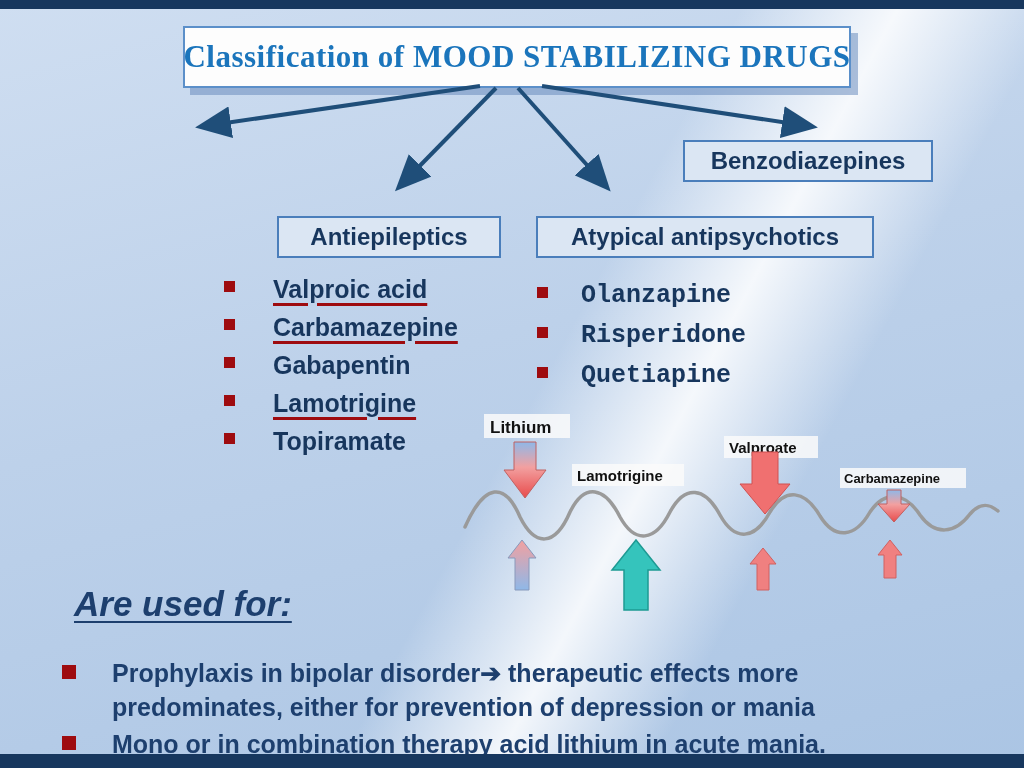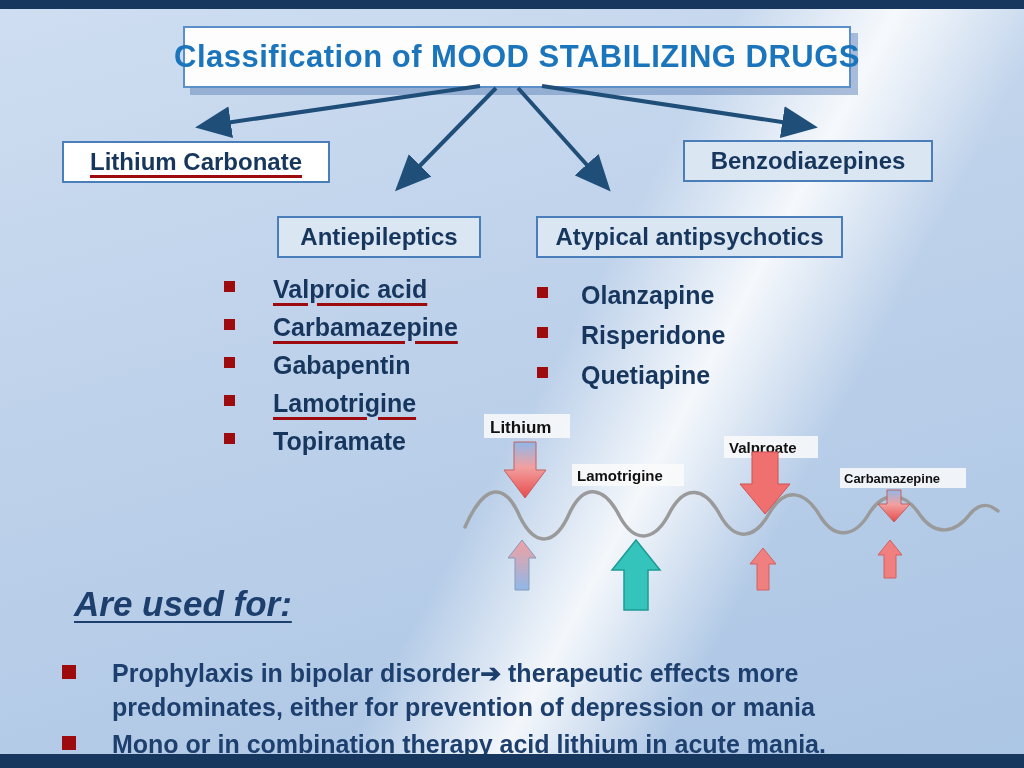--- a/index.html
+++ b/index.html
@@ -16,46 +16,46 @@
   .edge-bar.top{top:0;height:9px;}
   .edge-bar.bottom{bottom:0;height:14px;}
 
   .title-box{
     position:absolute;left:183px;top:26px;width:664px;height:58px;
     background:#fdfdfd;border:2px solid #5b8fc9;
     box-shadow:7px 7px 0 rgba(105,140,190,.55);
     display:flex;align-items:center;justify-content:center;
   }
   .title-text{
-    font-family:Liberation Sans, sans-serif;font-weight:bold;font-size:31px;
+    font-family:Liberation Serif, serif;font-weight:bold;font-size:31px;
     color:#1b75bc;letter-spacing:.5px;white-space:nowrap;
   }
 
   .fan-arrows{position:absolute;left:0;top:82px;width:1024px;height:120px;}
 
   .cat-box{
     position:absolute;height:42px;border:2px solid #4a7ebb;
     display:flex;align-items:center;justify-content:center;
     font-weight:bold;color:#17365d;font-size:24px;box-sizing:border-box;
   }
   .cat-lithium{left:62px;top:141px;width:268px;background:#ffffff;}
   .cat-benzo{left:683px;top:140px;width:250px;background:#dbe6f3;}
-  .cat-antiep{left:277px;top:216px;width:204px;background:#dbe6f3;}
-  .cat-atyp{left:536px;top:216px;width:307px;background:#dbe6f3;}
+  .cat-antiep{left:277px;top:216px;width:224px;background:#dbe6f3;}
+  .cat-atyp{left:536px;top:216px;width:338px;background:#dbe6f3;}
 
   .red-underline{
     text-decoration:underline;
     text-decoration-color:#9e0b0f;
     text-decoration-thickness:2.5px;
     text-underline-offset:5px;
   }
 
   .drug-list{position:absolute;}
   .list-antiep{left:224px;top:274px;}
-  .list-atyp{left:537px;top:280px;}
+  .list-atyp{left:537px;top:280px;font-family:Liberation Mono, monospace;}
   .drug-item{display:flex;align-items:center;height:30px;margin-bottom:8px;}
   .list-atyp .drug-item{margin-bottom:10px;}
   .sq-bullet{width:11px;height:11px;background:#9e0b0f;flex:none;margin-top:-6px;}
   .list-antiep .sq-bullet{margin-right:38px;}
   .list-atyp .sq-bullet{margin-right:33px;}
   .drug-name{font-weight:bold;color:#17365d;font-size:25px;white-space:nowrap;}
 
   .wave-svg{position:absolute;left:460px;top:412px;width:540px;height:205px;
     font-family:"Liberation Sans",sans-serif;}
   .wave-svg text{font-weight:bold;fill:#111111;}
@@ -92,23 +92,20 @@
       <marker id="arrowhead" markerWidth="9" markerHeight="8" refX="6.5" refY="4" orient="auto">
         <polygon points="0,0 9,4 0,8" fill="#1f4e79"></polygon>
       </marker>
     </defs>
     <line x1="480" y1="4" x2="205" y2="44" stroke="#1f4e79" stroke-width="4" marker-end="url(#arrowhead)"></line>
     <line x1="496" y1="6" x2="402" y2="102" stroke="#1f4e79" stroke-width="4" marker-end="url(#arrowhead)"></line>
     <line x1="518" y1="6" x2="604" y2="102" stroke="#1f4e79" stroke-width="4" marker-end="url(#arrowhead)"></line>
     <line x1="542" y1="4" x2="808" y2="44" stroke="#1f4e79" stroke-width="4" marker-end="url(#arrowhead)"></line>
   </svg>
 
-  <div class="cat-box cat-lithium">
-    <span class="red-underline">Lithium Carbonate</span>
-  </div>
   <div class="cat-box cat-benzo">
     <span>Benzodiazepines</span>
   </div>
   <div class="cat-box cat-antiep">
     <span>Antiepileptics</span>
   </div>
   <div class="cat-box cat-atyp">
     <span>Atypical antipsychotics</span>
   </div>
 

